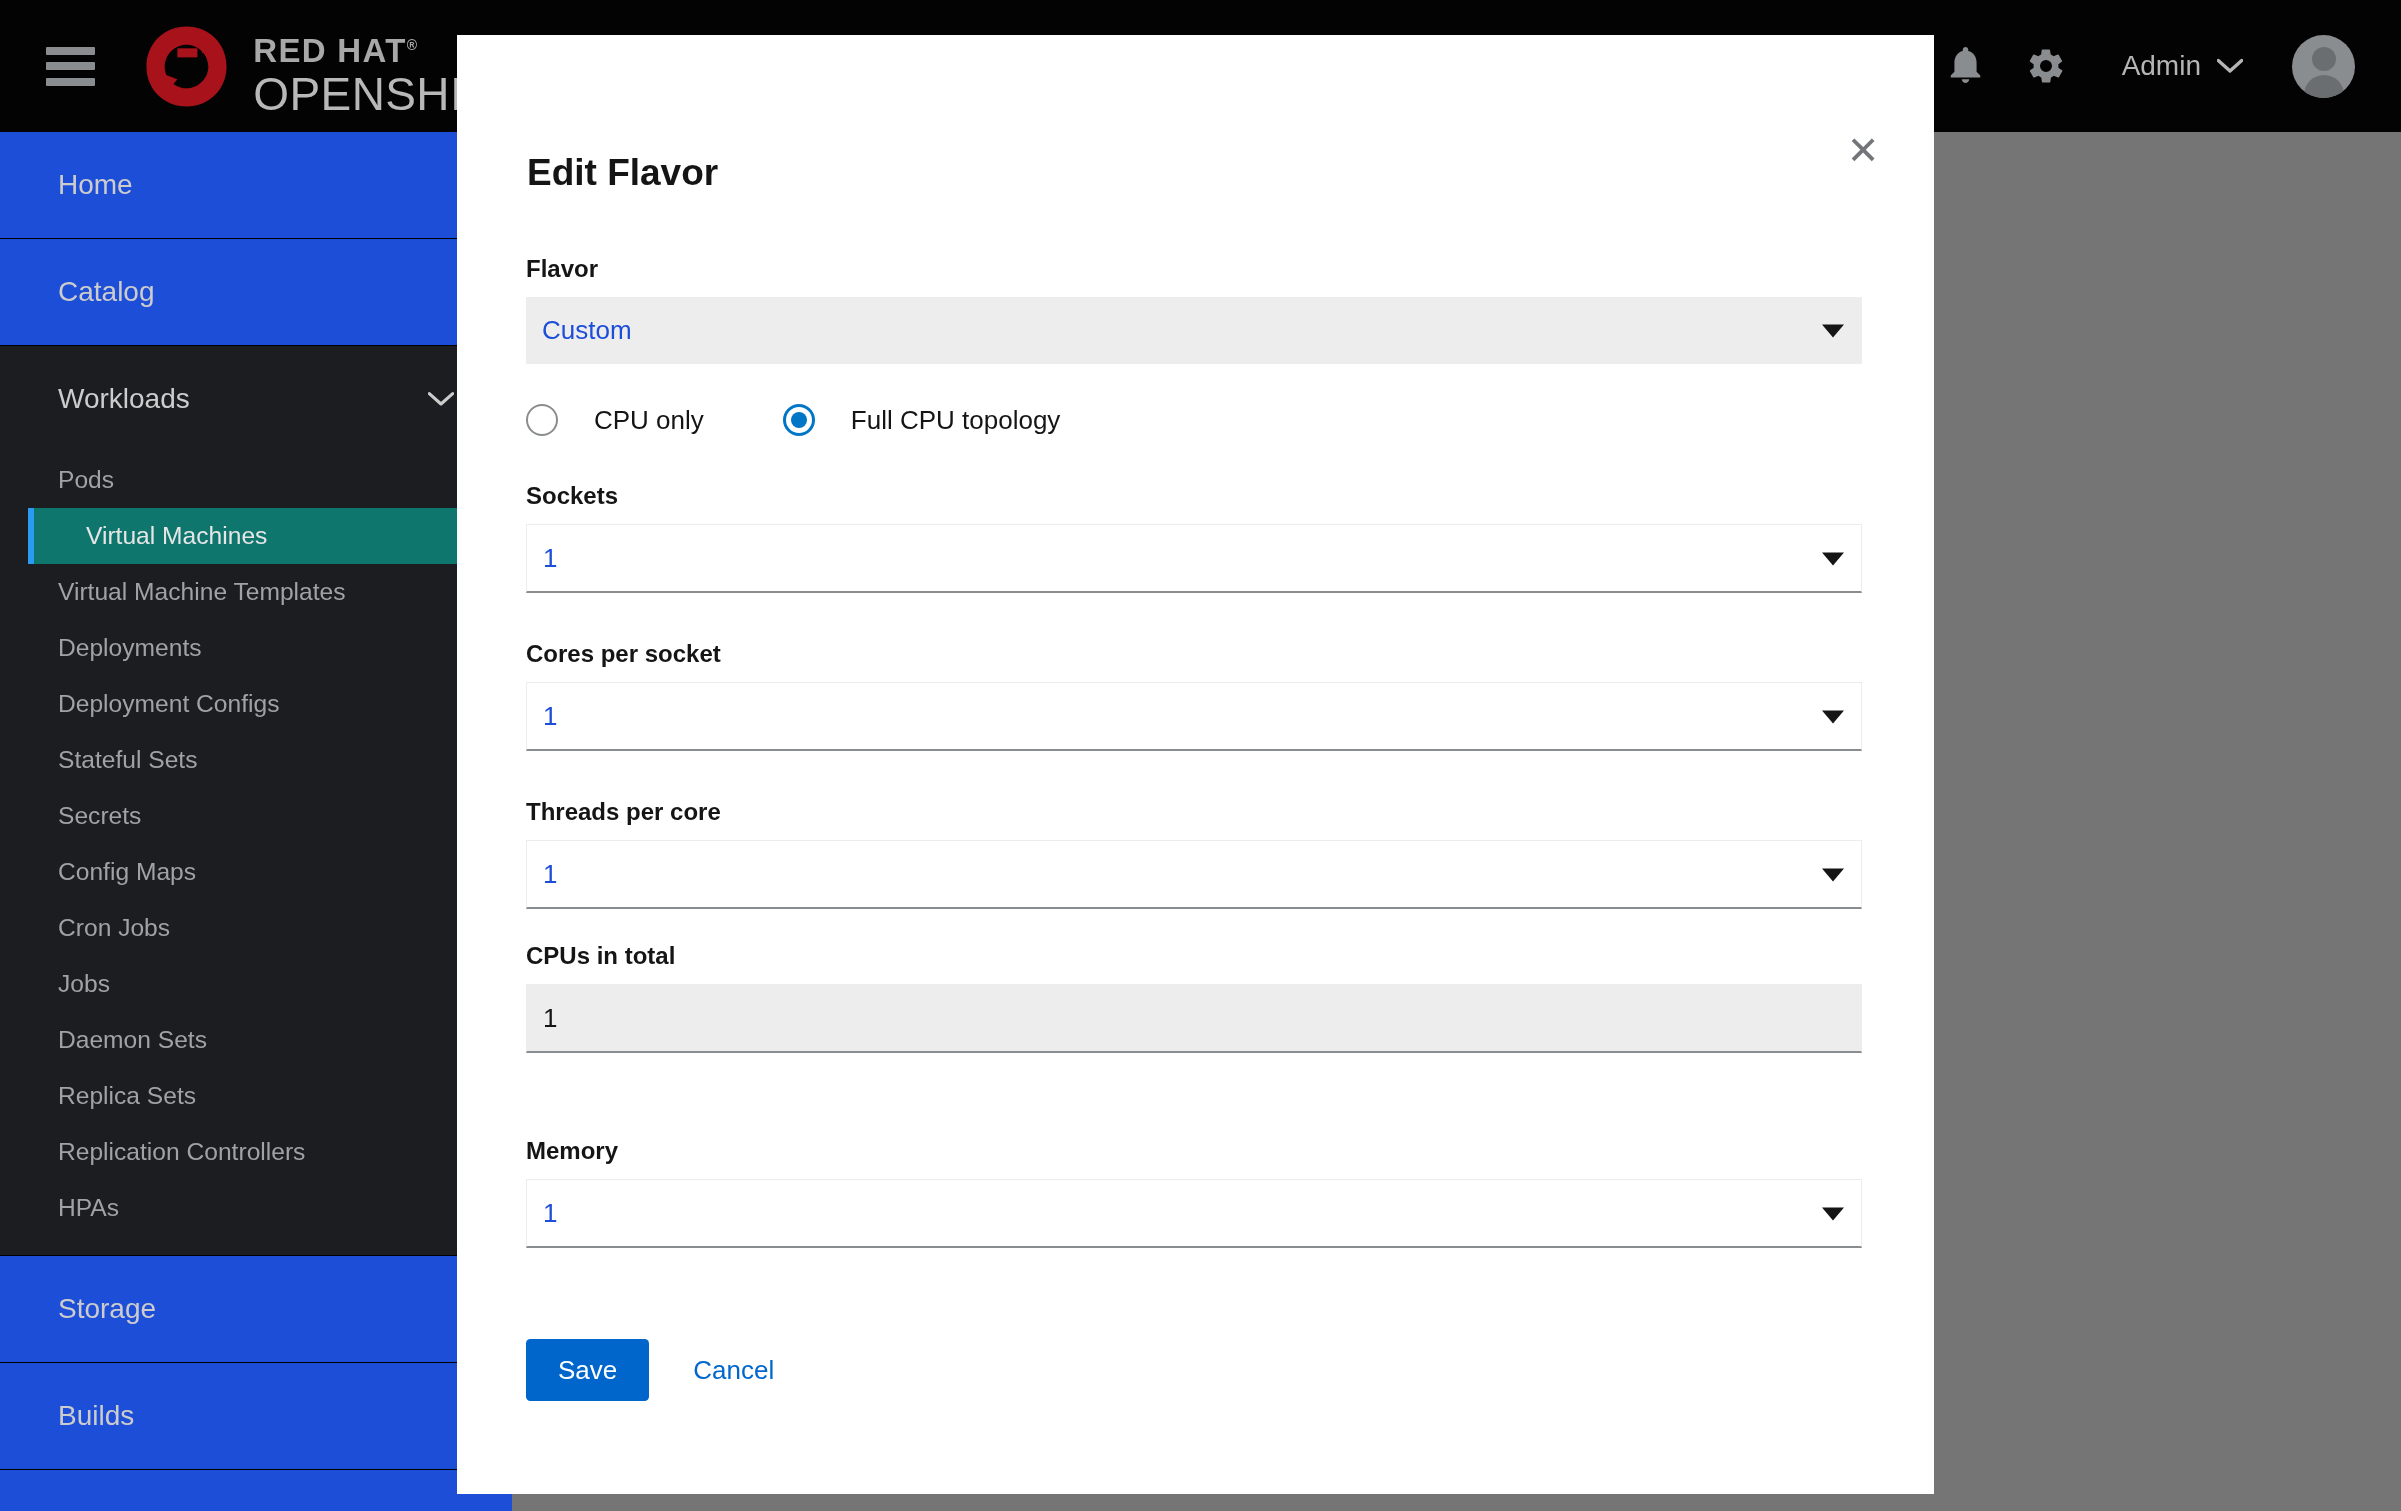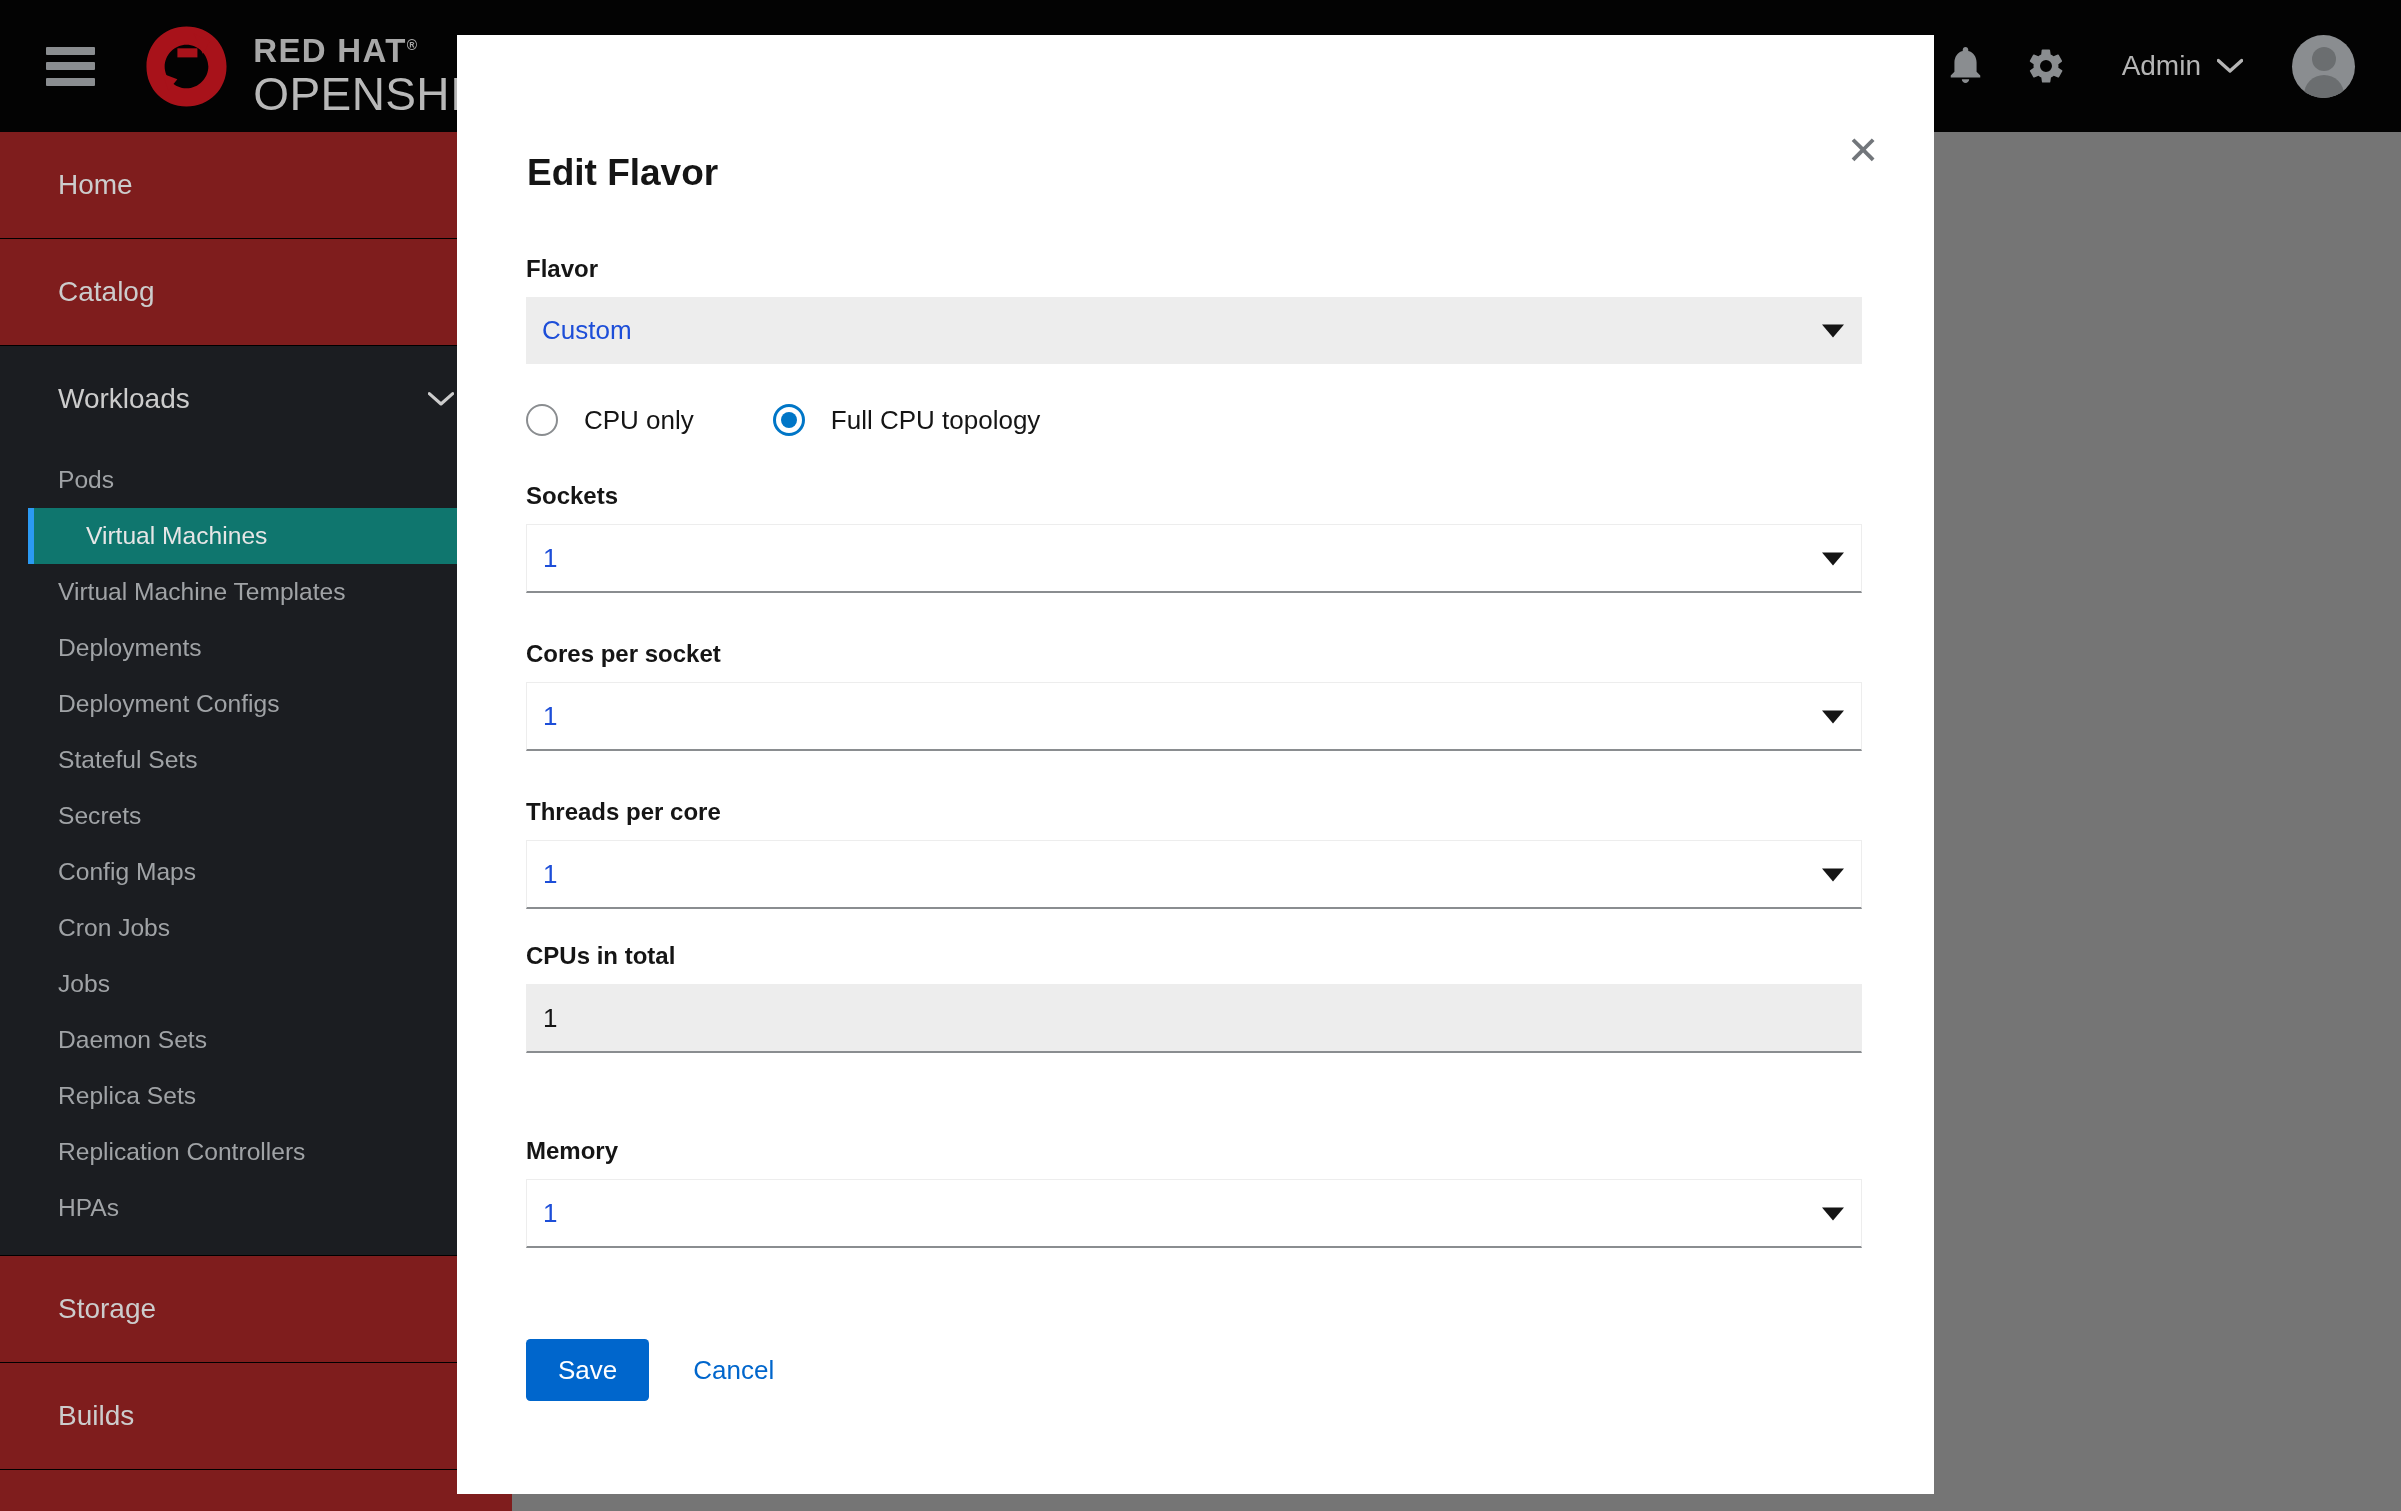--- a/index.html
+++ b/index.html
@@ -65,21 +65,21 @@
   }
 
   
   .sidebar {
     position:absolute; top:132px; left:0; width:512px; height:1380px;
     background:#1b1d21; overflow:hidden;
   }
   .nav-section { border-bottom:1.8px solid #000; }
   .nav-top {
     color:#ccc; font-size:28px; padding:37px 0 37px 58px;
-    background:#7f1d1d; cursor:pointer; position:relative;
+    background:#1d4ed8; cursor:pointer; position:relative;
   }
   .nav-group-header {
     color:#ccc; font-size:28px; padding:37px 58px 37px 58px;
     background:#1b1d21; cursor:pointer;
     display:flex; align-items:center; justify-content:space-between;
   }
   .nav-group-header .chev { color:#ccc; }
   .nav-subitem {
     color:#a0a3a6; font-size:24.6px; padding:14px 0 14px 58px;
     cursor:pointer; position:relative;
@@ -130,21 +130,21 @@
   .select-box.flat-grey { background:#ededed; border:none; height:67px; }
   .select-box.disabled { background:#ededed; border:0.9px solid #ededed; border-bottom:2.6px solid #8a8d90; color:#151515; cursor:default; }
   .caret {
     position:absolute; right:17.6px; top:50%; transform:translateY(-50%);
     width:0; height:0; border-left:11.4px solid transparent;
     border-right:11.4px solid transparent; border-top:13px solid #151515;
     pointer-events:none;
   }
 
   .radio-row { display:flex; align-items:center; gap:79px; margin:40px 0 46px 0; }
-  .radio-item { display:flex; align-items:center; gap:26px; cursor:pointer; }
+  .radio-item { display:flex; align-items:center; gap:36px; cursor:pointer; }
   .radio-circle {
     width:32px; height:32px; border-radius:50%;
     border:2.6px solid #8a8d90; background:#fff; flex:none;
   }
   .radio-circle.checked {
     border:3.5px solid #0076c7; background:#fff; position:relative;
   }
   .radio-circle.checked::after {
     content:""; position:absolute; left:50%; top:50%;
     transform:translate(-50%,-50%); width:16px; height:16px;

